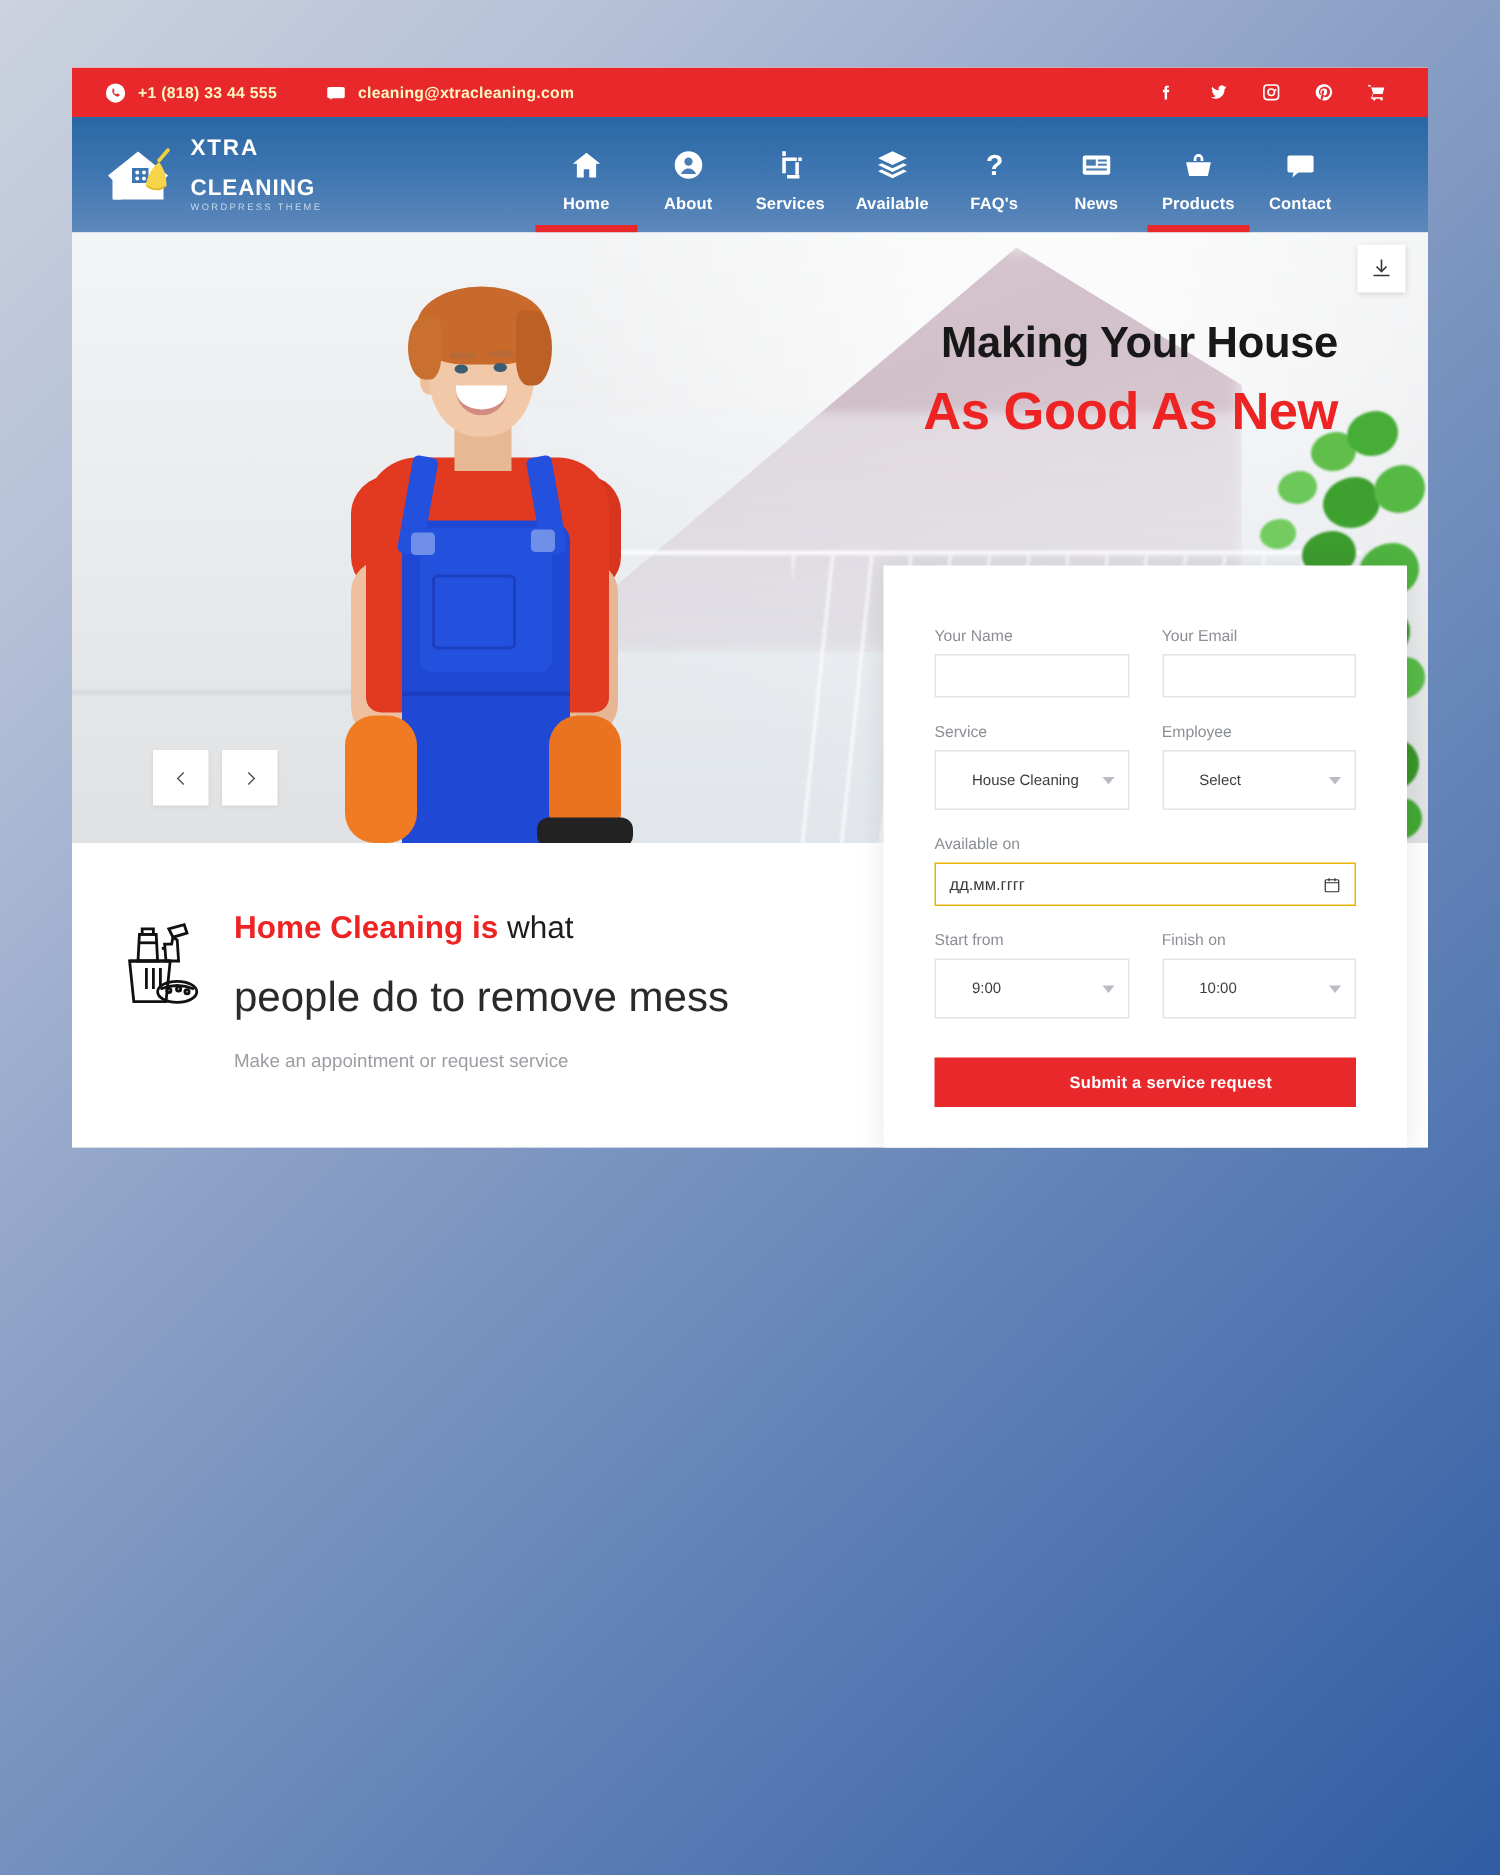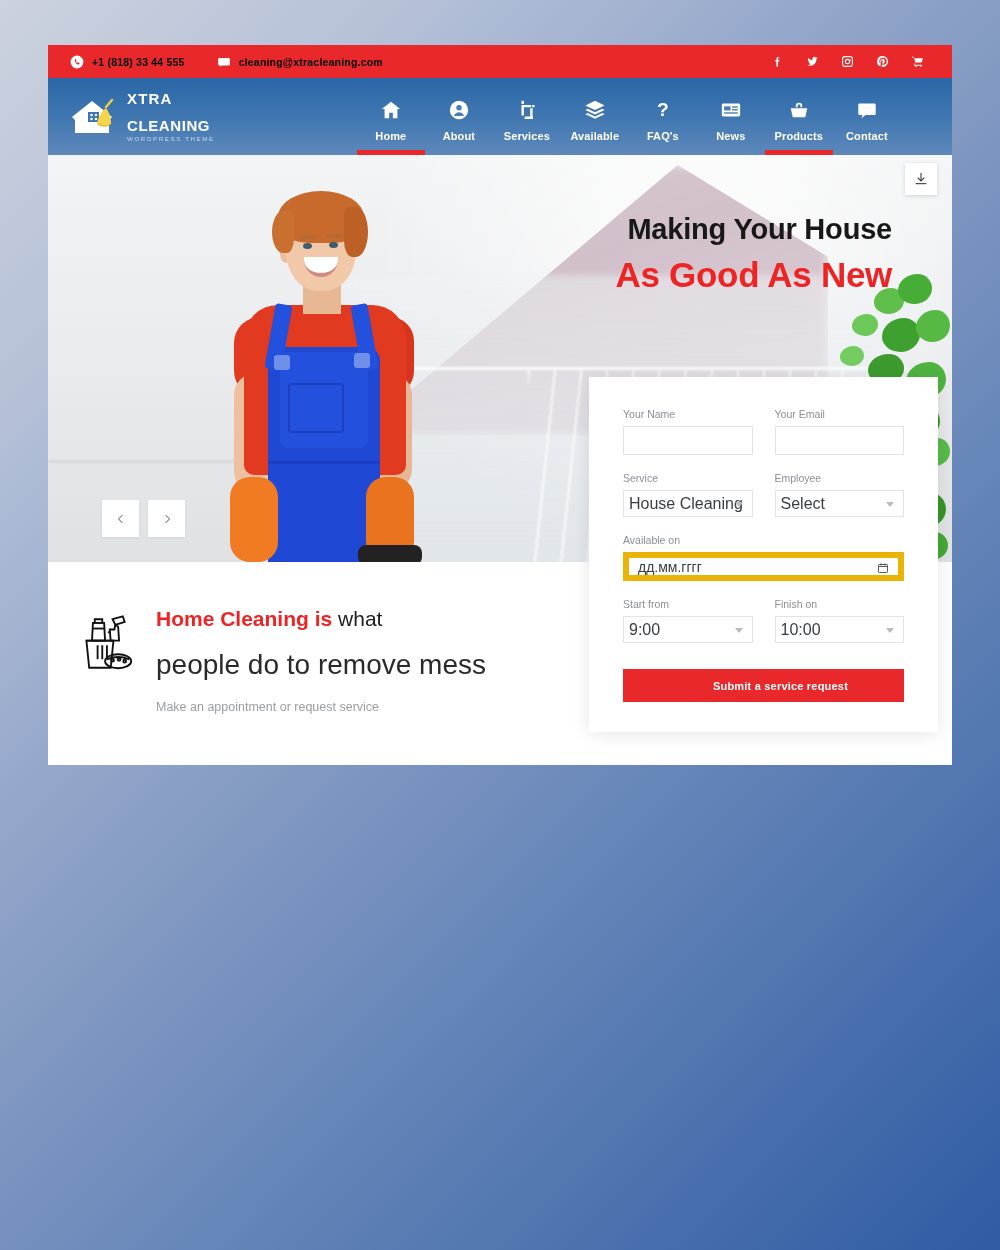--- a/index.html
+++ b/index.html
@@ -9,21 +9,21 @@
     background:linear-gradient(135deg,#ccd2de 0%,#b6c1d8 18%,#8ba0c6 42%,#5d7fb5 70%,#2f5ca3 100%);
   }
   .site{
     position:absolute;left:48px;top:45px;width:904px;height:720px;
     background:#fff;overflow:hidden;
   }
 
   
   .topbar{
     height:33px;background:#e8282b;display:flex;align-items:center;
-    padding:0 18px 0 22px;box-sizing:border-box;color:#000000;
+    padding:0 18px 0 22px;box-sizing:border-box;color:#fef9c3;
   }
   .tb-item{display:flex;align-items:center;gap:8px;margin-right:32px;}
   .tb-item .txt{font-size:10.5px;font-weight:700;letter-spacing:.2px;white-space:nowrap;}
   .tb-ico{width:14px;height:14px;display:flex;align-items:center;justify-content:center;}
   .tb-ico svg{width:14px;height:14px;fill:#fff;}
   .socials{margin-left:auto;display:flex;align-items:center;gap:21px;padding-right:10px;}
   .soc{width:14px;height:14px;display:flex;align-items:center;justify-content:center;cursor:pointer;}
   .soc svg{width:13px;height:13px;fill:#fff;}
 
   
@@ -125,38 +125,38 @@
     box-shadow:0 1px 4px rgba(0,0,0,.15);
   }
   .dl-btn svg{width:16px;height:16px;stroke:#333;fill:none;stroke-width:1.6;}
 
   
   .formcard{
     position:absolute;right:14px;top:332px;width:349px;
     background:#fff;box-shadow:0 2px 18px rgba(0,0,0,.10);
     padding:31px 34px 30px 34px;box-sizing:border-box;z-index:8;
   }
-  .f-row{display:flex;gap:22px;margin-bottom:17px;}
+  .f-row{display:flex;gap:22px;margin-bottom:17px;margin-top:10px;}
   .f-col{flex:1;min-width:0;}
   .f-lbl{font-size:10.5px;color:#8b8f94;margin-bottom:6px;}
   .f-in{
     width:100%;height:29px;border:1px solid #e2e4e6;background:#fff;box-sizing:border-box;
     font-size:11px;color:#3a3d40;padding:0 9px;font-family:"Liberation Sans",sans-serif;outline:none;
   }
   .f-sel{
-    width:100%;height:27px;border:1px solid #e2e4e6;background:#fff;box-sizing:border-box;
-    font-size:16px;color:#3a3d40;padding:0 5px;display:flex;align-items:center;cursor:pointer;position:relative;
+    width:100%;height:40px;border:1px solid #e2e4e6;background:#fff;box-sizing:border-box;
+    font-size:10px;color:#3a3d40;padding:0 24px;display:flex;align-items:center;cursor:pointer;position:relative;
   }
   .f-sel .car{
     position:absolute;right:9px;top:50%;margin-top:-2px;width:0;height:0;
     border-left:4px solid transparent;border-right:4px solid transparent;border-top:5px solid #b9bdc1;
   }
   .f-date{
-    width:100%;height:29px;border:6px solid #eab308;background:#fff;box-sizing:border-box;
-    font-size:14px;color:#3a3d40;padding:0 9px;display:flex;align-items:center;cursor:pointer;position:relative;
+    width:100%;height:29px;border:1px solid #eab308;background:#fff;box-sizing:border-box;
+    font-size:11px;color:#3a3d40;padding:0 9px;display:flex;align-items:center;cursor:pointer;position:relative;
   }
   .f-date .cal{position:absolute;right:9px;top:50%;margin-top:-6px;width:12px;height:12px;}
   .f-date .cal svg{width:12px;height:12px;stroke:#303030;fill:none;stroke-width:1.6;}
   .f-submit{
     width:100%;height:33px;background:#e8282b;color:#fff;border:0;cursor:pointer;
     font-size:11px;font-weight:700;letter-spacing:.2px;font-family:"Liberation Sans",sans-serif;
     margin-top:9px;
     padding-left:40px;
   }
 

